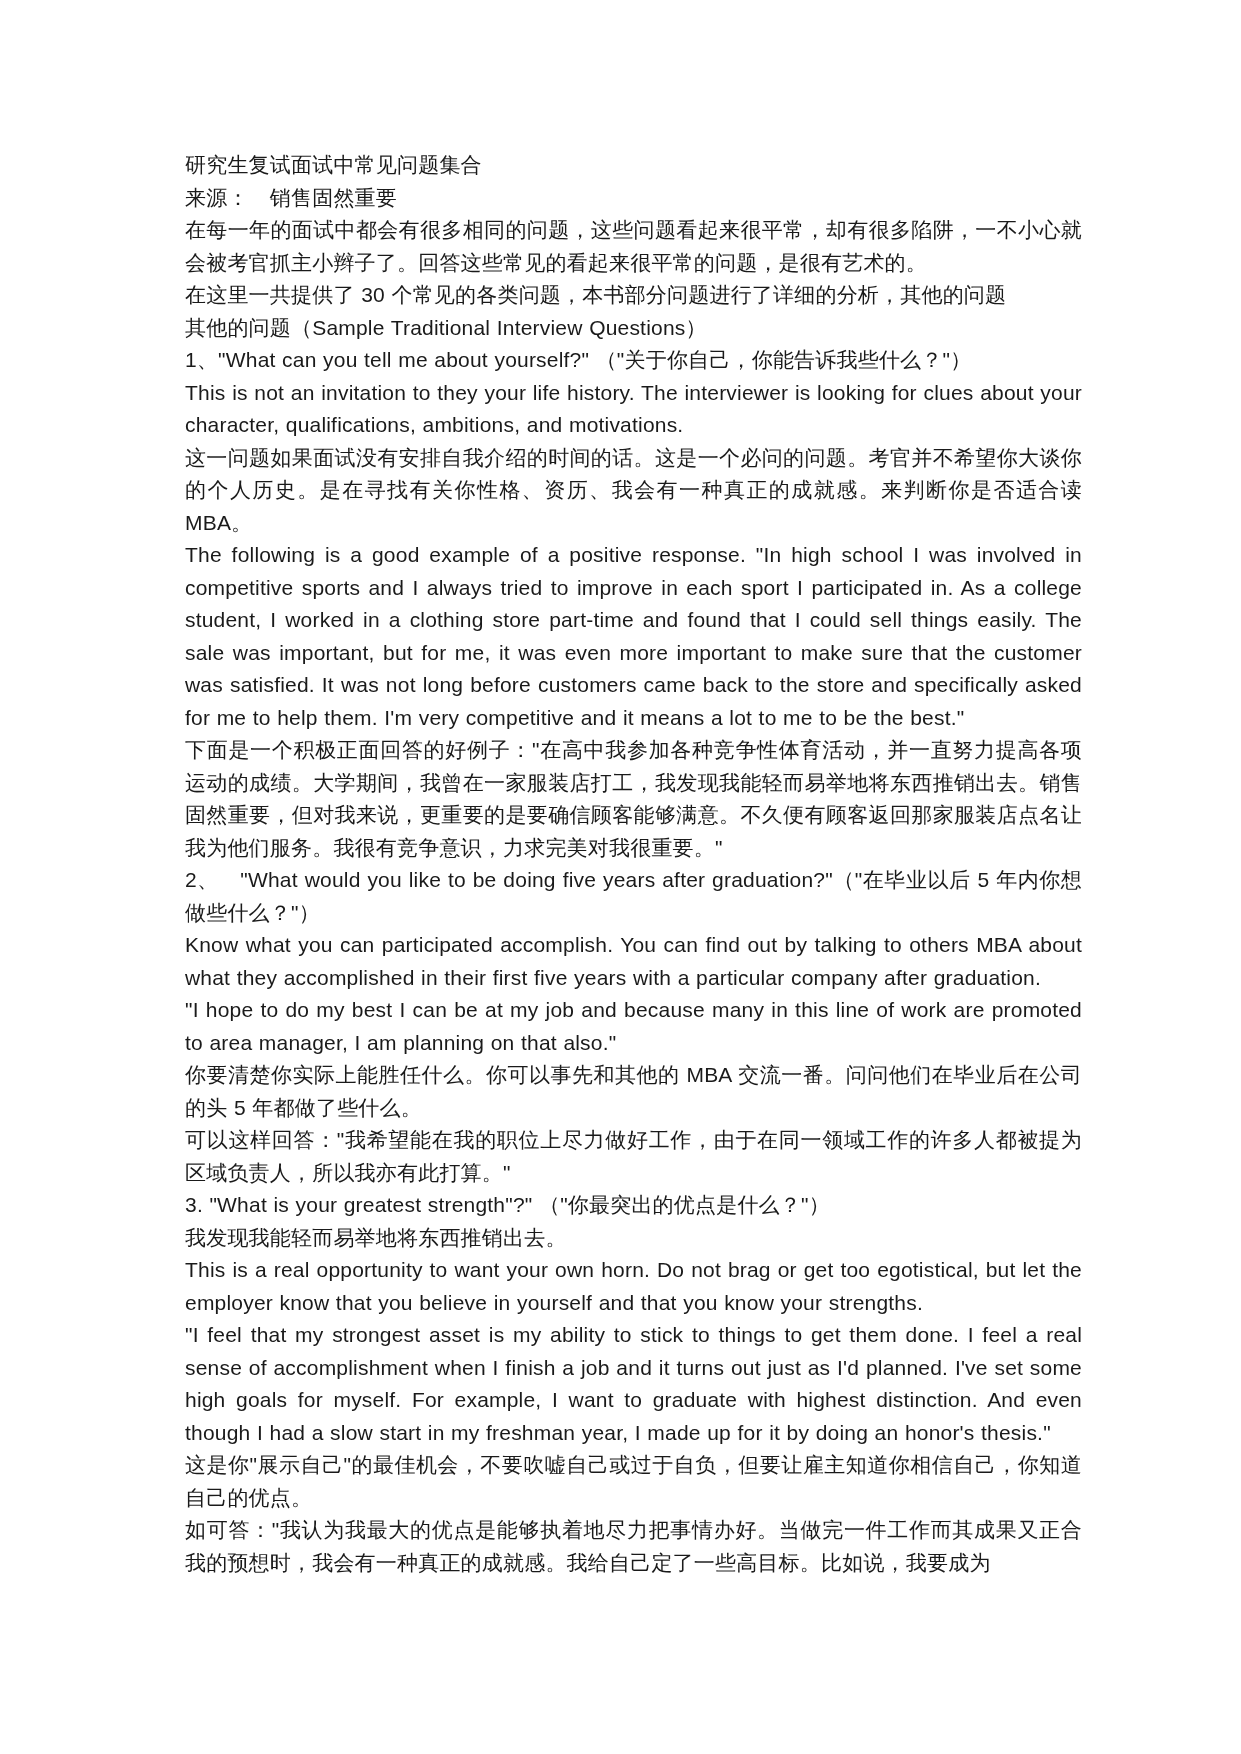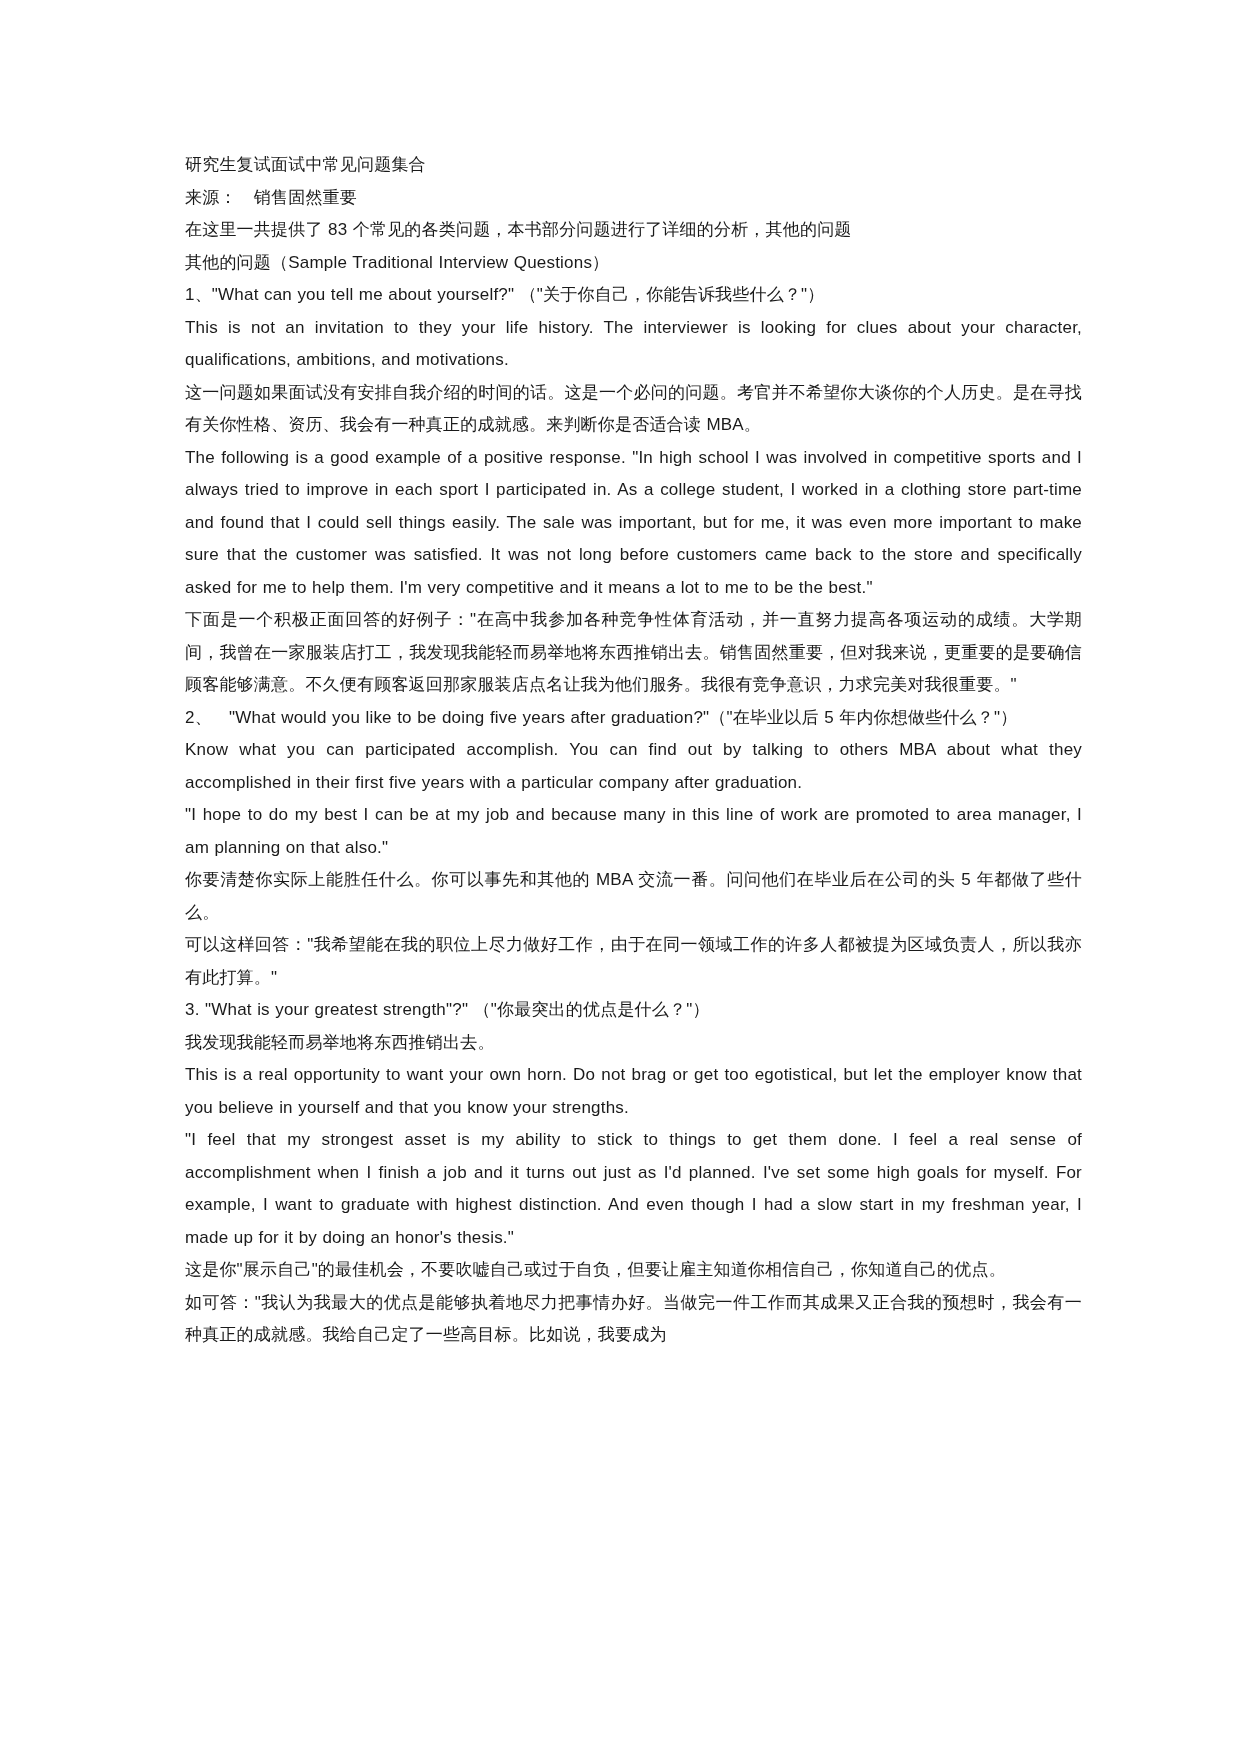--- a/index.html
+++ b/index.html
@@ -20,37 +20,38 @@
     height: 1754px;
     background: #ffffff;
     overflow: hidden;
   }
   .content {
     position: absolute;
     left: 185px;
     top: 149px;
     width: 897px;
     color: #1a1a1a;
-    font-size: 17px;
+    font-size: 21px;
     line-height: 32.5px;
     letter-spacing: 0.2px;
   }
   .content p {
     text-align: justify;
     word-spacing: 0.5px;
   }
 </style>
 </head>
 <body>
 
 <div class="page">
   <div class="content">
     <p>研究生复试面试中常见问题集合</p>
     <p>来源：　销售固然重要</p>
-    <p>在这里一共提供了 83 个常见的各类问题，本书部分问题进行了详细的分析，其他的问题</p>
+    <p>在每一年的面试中都会有很多相同的问题，这些问题看起来很平常，却有很多陷阱，一不小心就会被考官抓主小辫子了。回答这些常见的看起来很平常的问题，是很有艺术的。</p>
+    <p>在这里一共提供了 30 个常见的各类问题，本书部分问题进行了详细的分析，其他的问题</p>
     <p>其他的问题（Sample Traditional Interview Questions）</p>
     <p>1、"What can you tell me about yourself?" （"关于你自己，你能告诉我些什么？"）</p>
     <p>This is not an invitation to they your life history. The interviewer is looking for clues about your character, qualifications, ambitions, and motivations.</p>
     <p>这一问题如果面试没有安排自我介绍的时间的话。这是一个必问的问题。考官并不希望你大谈你的个人历史。是在寻找有关你性格、资历、我会有一种真正的成就感。来判断你是否适合读 MBA。</p>
     <p>The following is a good example of a positive response. "In high school I was involved in competitive sports and I always tried to improve in each sport I participated in. As a college student, I worked in a clothing store part-time and found that I could sell things easily. The sale was important, but for me, it was even more important to make sure that the customer was satisfied. It was not long before customers came back to the store and specifically asked for me to help them. I'm very competitive and it means a lot to me to be the best."</p>
     <p>下面是一个积极正面回答的好例子："在高中我参加各种竞争性体育活动，并一直努力提高各项运动的成绩。大学期间，我曾在一家服装店打工，我发现我能轻而易举地将东西推销出去。销售固然重要，但对我来说，更重要的是要确信顾客能够满意。不久便有顾客返回那家服装店点名让我为他们服务。我很有竞争意识，力求完美对我很重要。"</p>
     <p>2、　"What would you like to be doing five years after graduation?"（"在毕业以后 5 年内你想做些什么？"）</p>
     <p>Know what you can participated accomplish. You can find out by talking to others MBA about what they accomplished in their first five years with a particular company after graduation.</p>
     <p>"I hope to do my best I can be at my job and because many in this line of work are promoted to area manager, I am planning on that also."</p>
     <p>你要清楚你实际上能胜任什么。你可以事先和其他的 MBA 交流一番。问问他们在毕业后在公司的头 5 年都做了些什么。</p>

